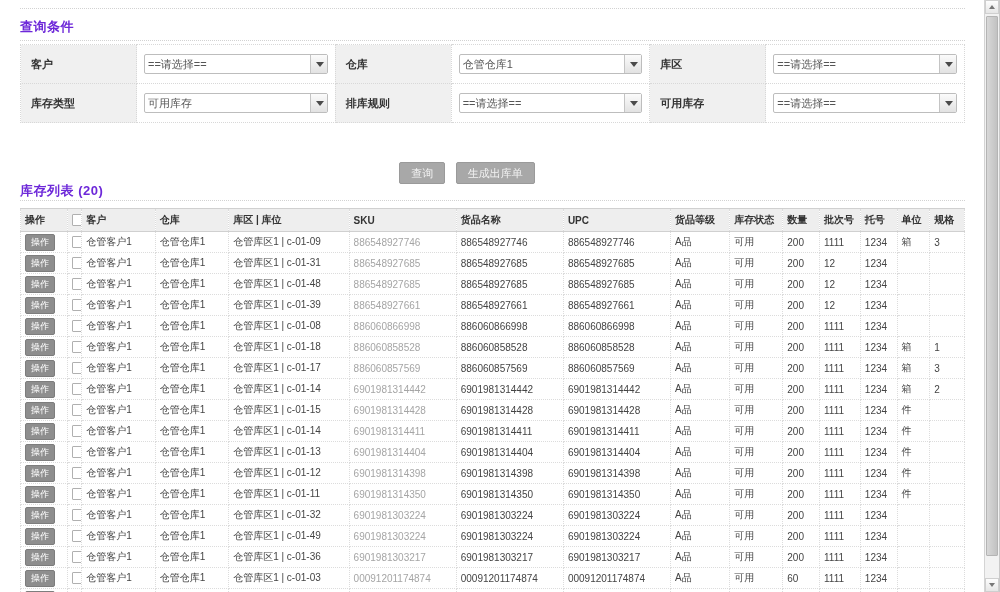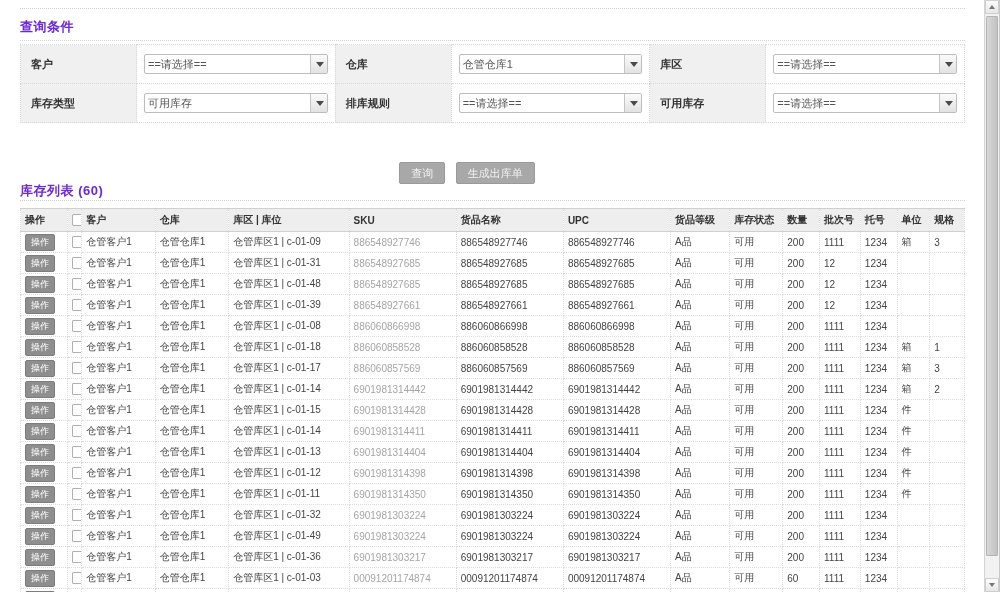--- a/index.html
+++ b/index.html
@@ -336,21 +336,21 @@
     </tbody>
       </table>
 
     <div id="form-buttons">
       <span class="btn-grey">查询</span>
       <span class="btn-grey">生成出库单</span>
     </div>
 
     <div class="section-title" id="list-title">
       <span>库存列表</span>
-      <span class="count">(60)</span>
+      <span class="count">(20)</span>
     </div>
     <div class="hairline" id="hr-list"></div>
 
     <table id="grid">
       <colgroup>
         <col class="c-op">
           <col class="c-cb">
           <col class="c-cust">
           <col class="c-wh">
         <col class="c-loc">

